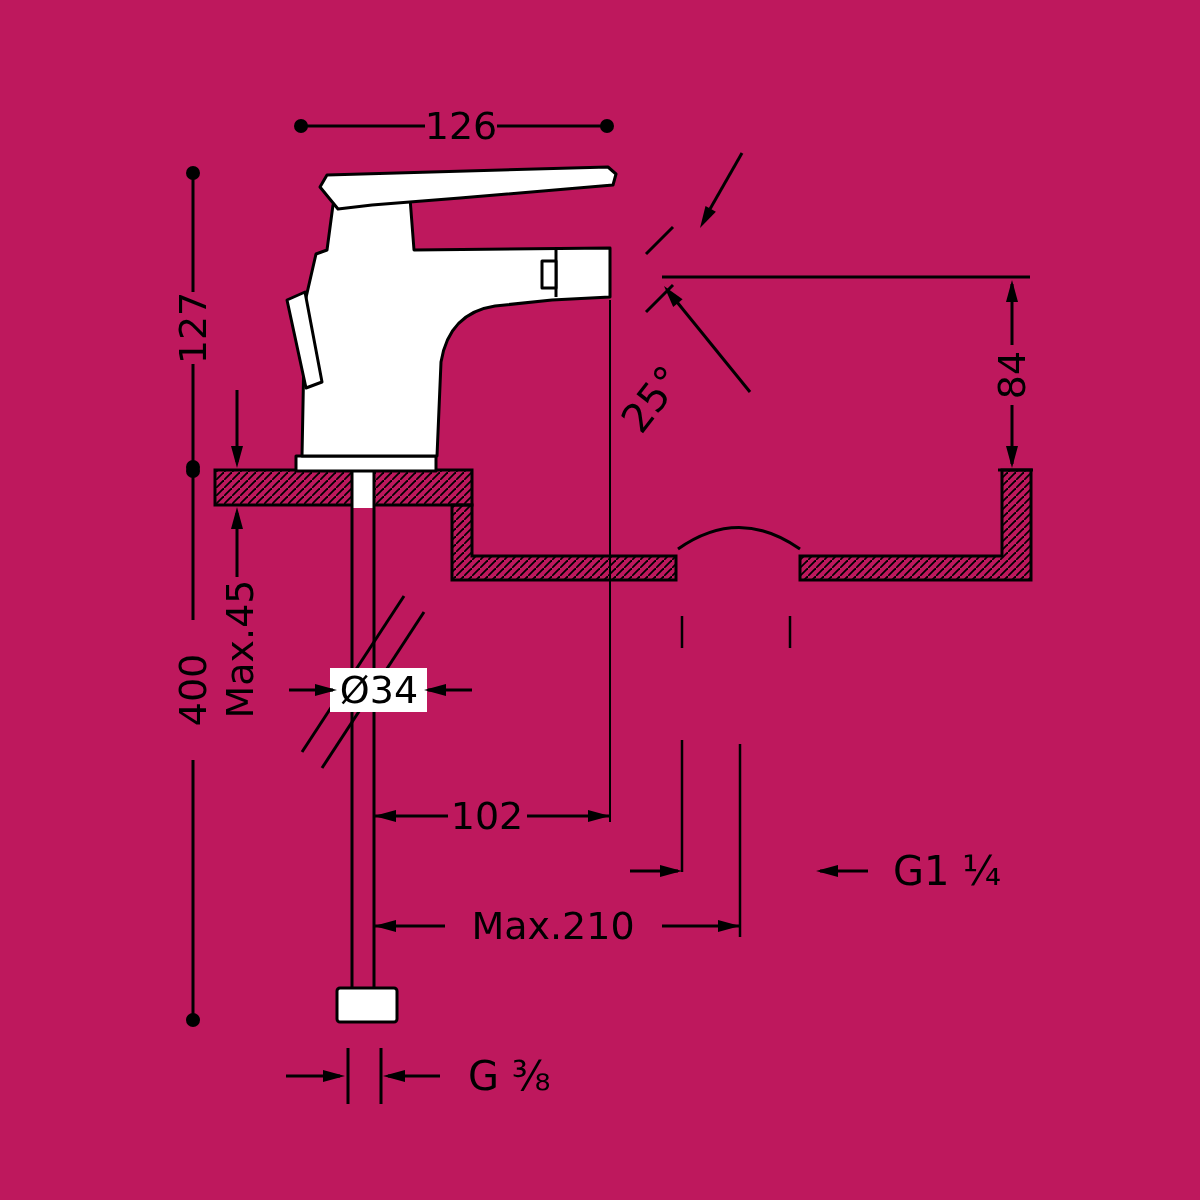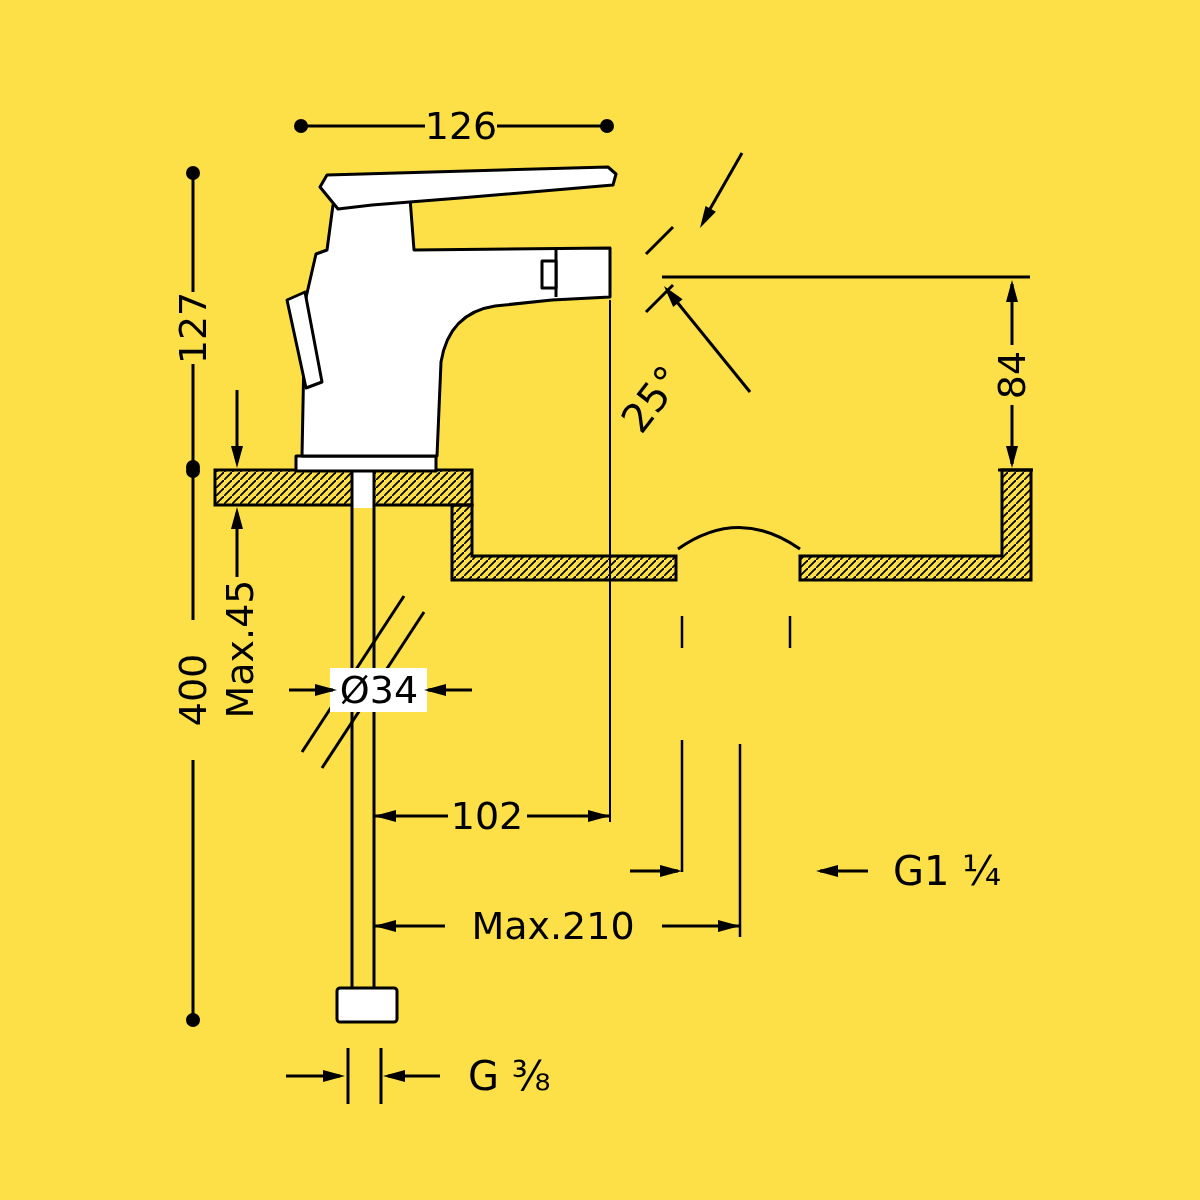--- a/index.html
+++ b/index.html
@@ -1,20 +1,20 @@
 <!DOCTYPE html>
 <html><head>
 <meta charset="utf-8">
 <style>
   html, body { margin: 0; padding: 0; background: #ffffff; }
   .stage {
     position: relative;
     width: 1200px;
     height: 1200px;
-    background: #fde047;
+    background: #be185d;
     overflow: hidden;
     text-align: right;
   }
   svg { display: block; }
   text {
     font-family: "DejaVu Sans", "Liberation Sans", sans-serif;
     fill: #000000;
     stroke: none;
   }
   .dim   { font-size: 38px; }

